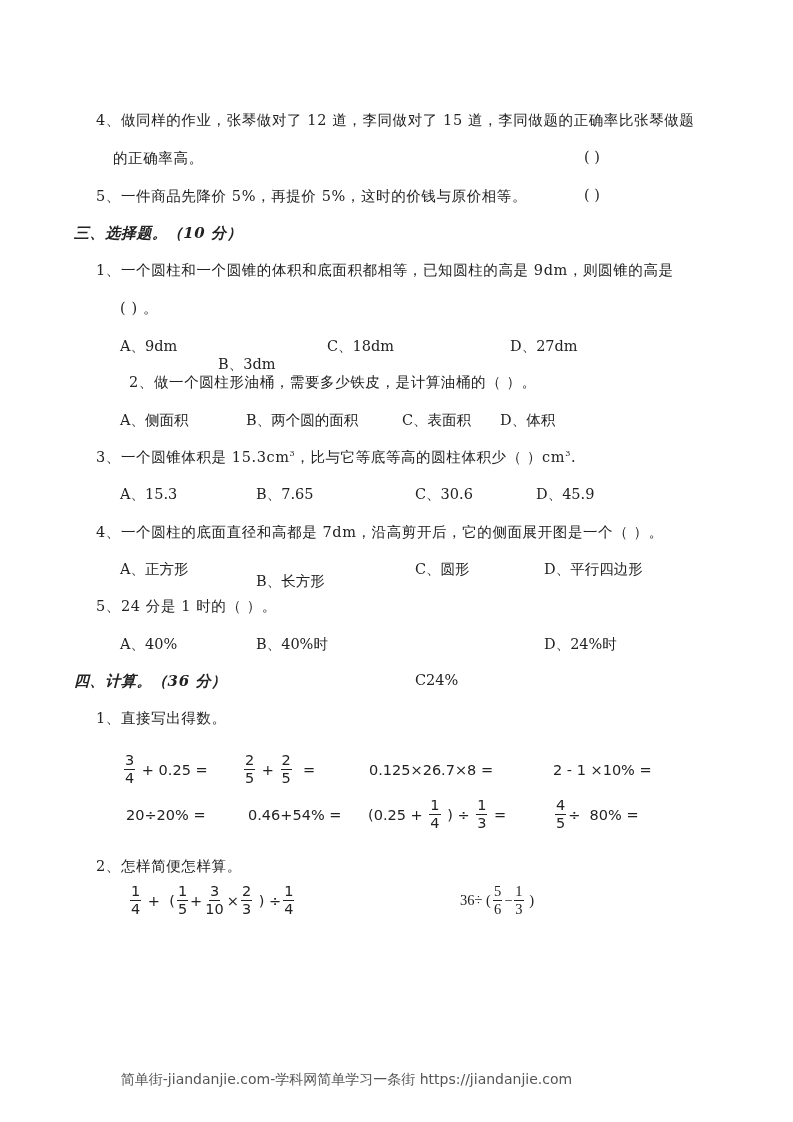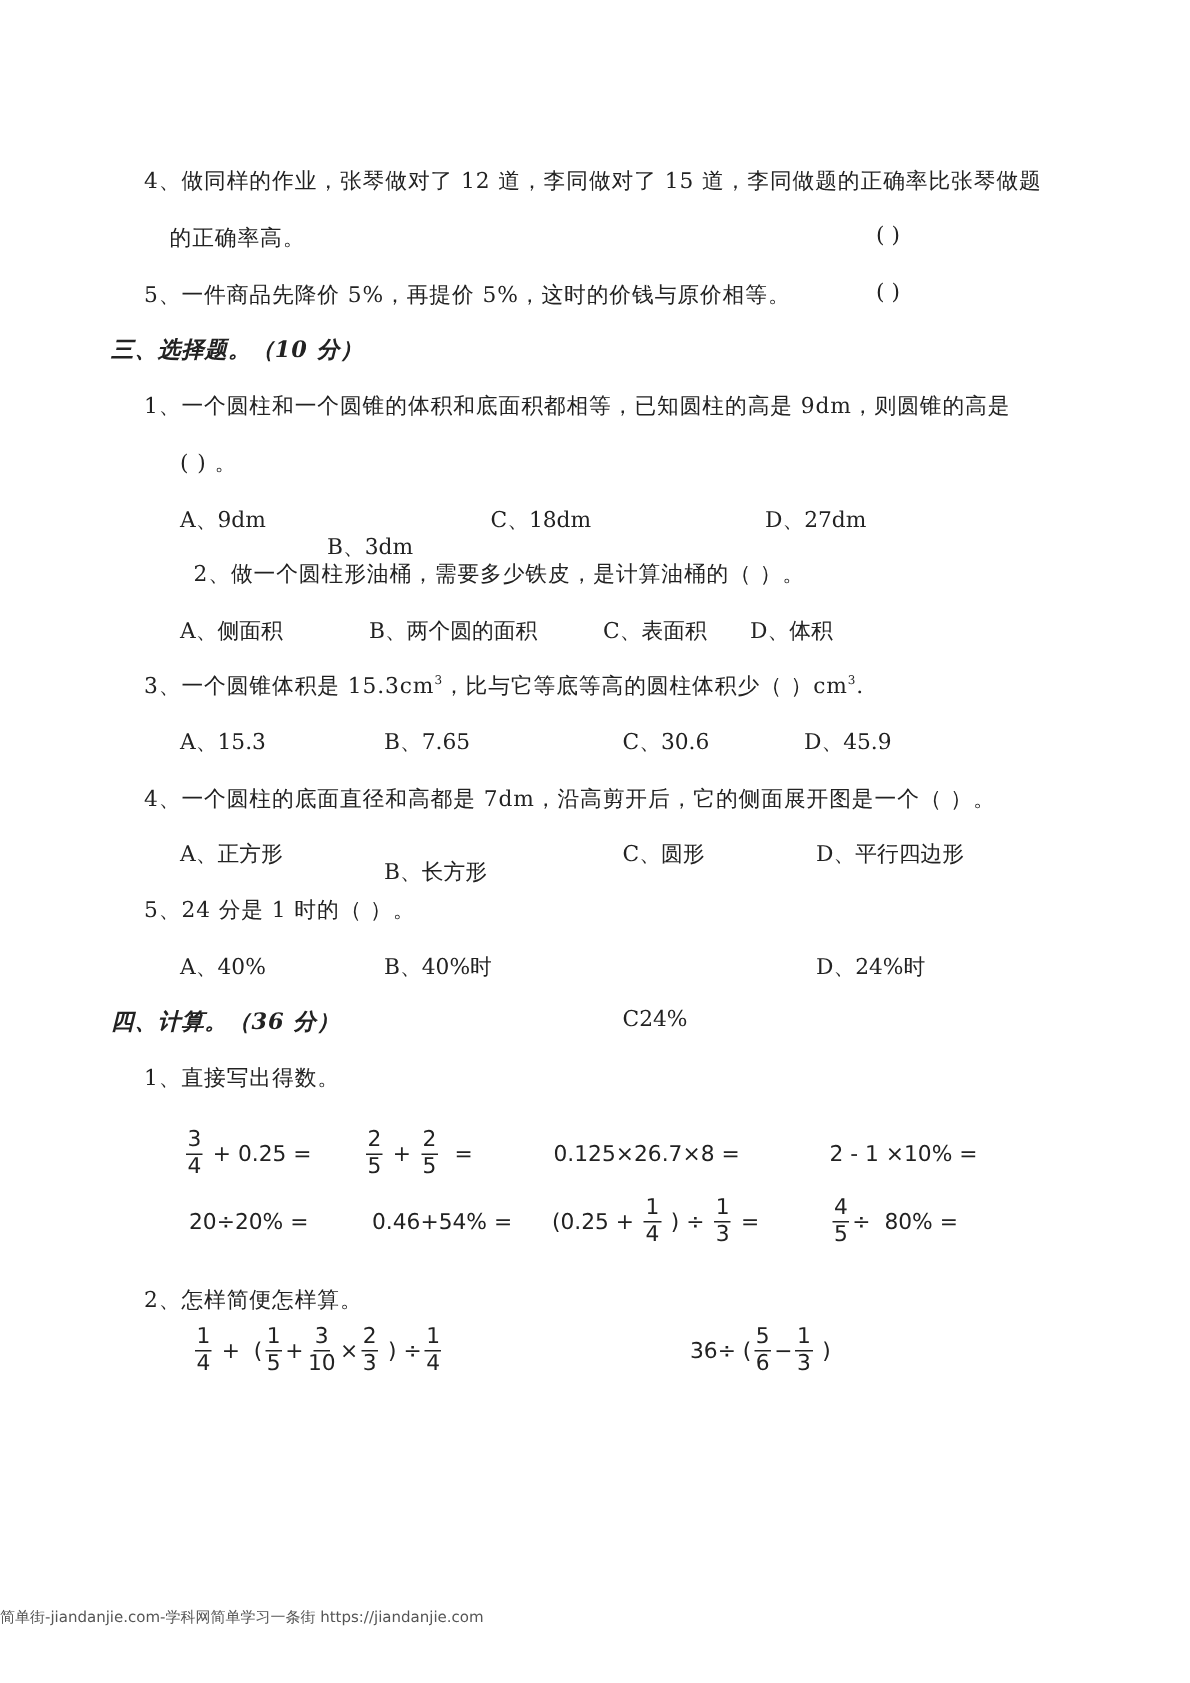--- a/index.html
+++ b/index.html
@@ -10,22 +10,22 @@
   .section { font-size: 15px; font-weight: bold; letter-spacing: 0.6px; font-style: italic; }
   .opt { font-size: 14.5px; }
   .paren { font-size: 14.5px; }
   .math { font-family: "DejaVu Sans", "Liberation Sans", sans-serif; font-size: 14.5px; color: #222;
           display: flex; align-items: center; }
   .frac { display: inline-flex; flex-direction: column; align-items: center; margin: 0 2px;
           font-size: 14.5px; line-height: 17px; vertical-align: middle; }
   .frac .num { border-bottom: 1px solid #222; padding: 0 1px; }
   .frac .den { padding: 0 1px; }
   .sp { white-space: pre; }
-  .footer { font-family: "DejaVu Sans", "Liberation Sans", sans-serif; font-size: 10px; color: #555;
-            left: 0; width: 693px; text-align: left; top: 1071px; }
+  .footer { font-family: "DejaVu Sans", "Liberation Sans", sans-serif; font-size: 14px; color: #555;
+            left: 0; width: 693px; text-align: center; top: 1071px; }
   sup { font-size: 8px; vertical-align: super; }
 </style>
 </head>
 <body>
 
 <div class="abs line" style="left:96px; top:111px;">4、做同样的作业，张琴做对了 12 道，李同做对了 15 道，李同做题的正确率比张琴做题</div>
 <div class="abs line" style="left:113px; top:149px;">的正确率高。</div>
 <div class="abs paren" style="left:584px; top:149px;">(          )</div>
 <div class="abs line" style="left:96px; top:187px;">5、一件商品先降价 5%，再提价 5%，这时的价钱与原价相等。</div>
 <div class="abs paren" style="left:584px; top:187px;">(          )</div>
@@ -135,21 +135,21 @@
       <span class="num">2</span>
       <span class="den">3</span>
     </span>
   <span class="sp"> ) ÷</span>
   <span class="frac">
       <span class="num">1</span>
       <span class="den">4</span>
     </span>
 </div>
 
-<div class="abs math" style="left:460px; top:883px;">
+<div class="abs math" style="left:460px; top:883px;font-family:Liberation Serif, serif;">
   <span class="sp">36÷ (</span>
   <span class="frac">
       <span class="num">5</span>
       <span class="den">6</span>
     </span>
   <span class="sp">−</span>
   <span class="frac">
       <span class="num">1</span>
       <span class="den">3</span>
     </span>

